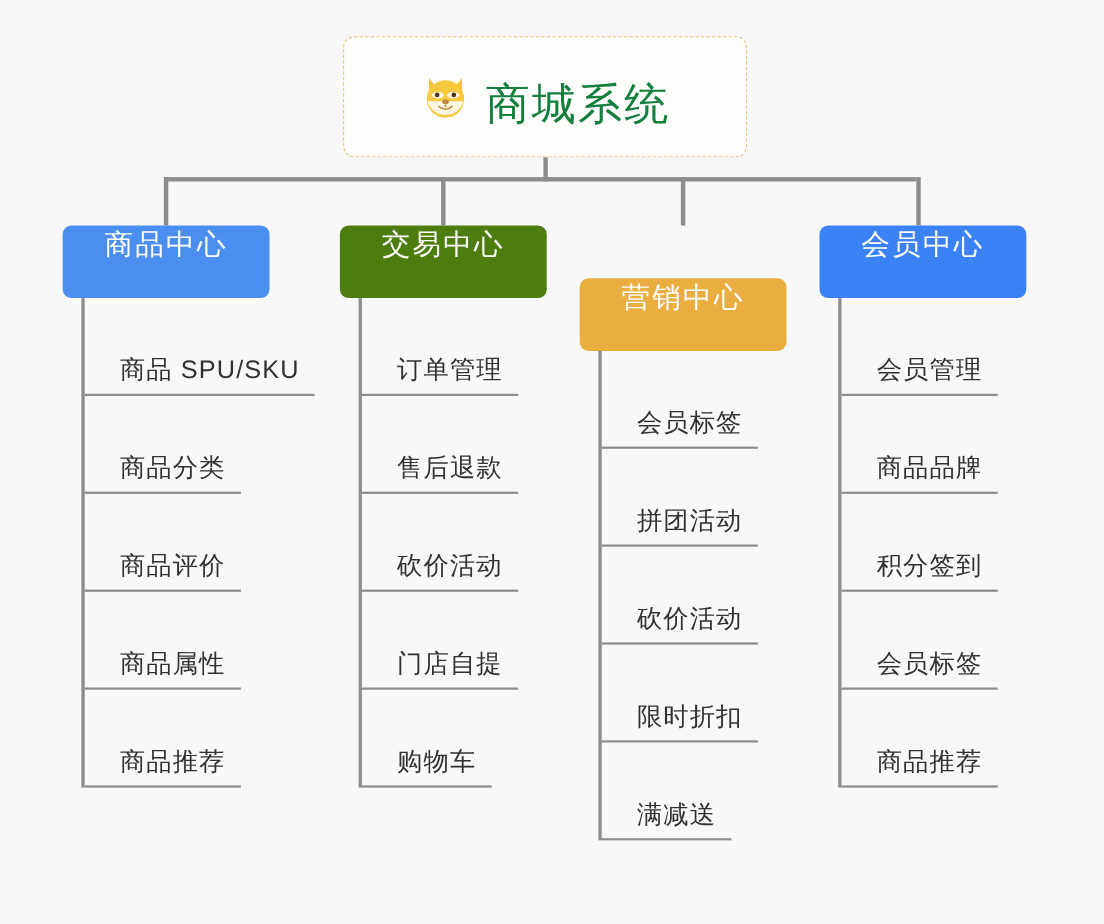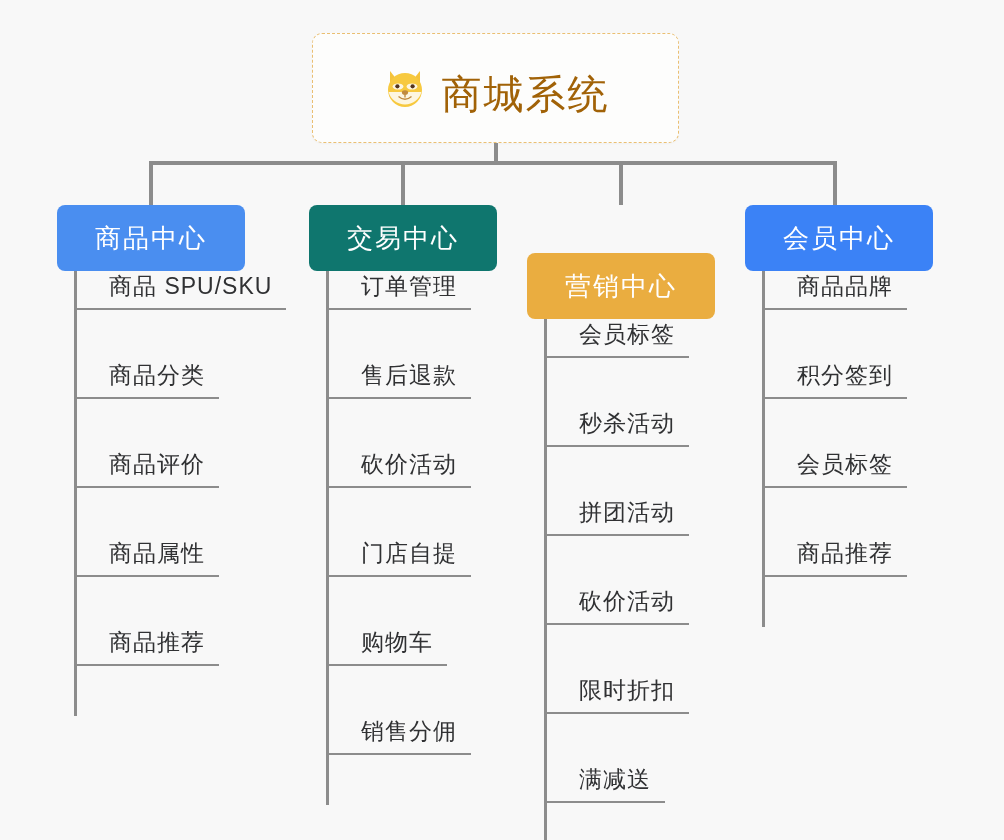--- a/index.html
+++ b/index.html
@@ -80,39 +80,38 @@
   .column {
     position: absolute;
     top: 205px;
     width: 240px;
   }
   .cat-header {
     width: 188px;
     height: 66px;
     border-radius: 8px;
     display: flex;
-    align-items: center;
     justify-content: center;
     color: #ffffff;
     font-size: 26px;
     letter-spacing: 2px;
     box-sizing: border-box;
   }
 
   
   .leaf-area {
     position: relative;
     margin-left: 17px;
     border-left: 3px solid #8c8c8c;
     padding-top: 0;
   }
   .leaf {
     height: 89px;
     display: flex;
-    align-items: flex-start;
+    align-items: flex-end;
     box-sizing: border-box;
   }
   .leaf-inner {
     display: inline-block;
     border-bottom: 2px solid #8c8c8c;
     padding: 0 14px 6px 32px;
     font-size: 23px;
     color: #303133;
     white-space: nowrap;
     letter-spacing: 1px;
@@ -132,21 +131,21 @@
         <path d="M6.6 27 A17 17 0 0 0 39.4 27 Z" fill="#fdf6e0"></path>
         <ellipse cx="16" cy="21.5" rx="5.4" ry="3.1" fill="#fdf6e0"></ellipse>
         <ellipse cx="30" cy="21.5" rx="5.4" ry="3.1" fill="#fdf6e0"></ellipse>
         <ellipse cx="15.4" cy="21.3" rx="2.1" ry="2.1" fill="#53341c"></ellipse>
         <ellipse cx="30.6" cy="21.3" rx="2.1" ry="2.1" fill="#53341c"></ellipse>
         <ellipse cx="23" cy="27.6" rx="3.1" ry="2.3" fill="#c08a3e"></ellipse>
         <path d="M23 30 L23 32.4" stroke="#c08a3e" stroke-width="1.4" fill="none"></path>
         <path d="M16.5 31.5 Q23 37 29.5 31.5" stroke="#c08a3e" stroke-width="1.4" fill="none"></path>
       </svg>
     </span>
-    <span class="root-title" style="color: #a16207; margin-top: 12px;">商城系统</span>
+    <span class="root-title" style="color: #15803d; margin-top: 12px;">商城系统</span>
   </div>
 
   <div class="conn conn-v-root" style="background: rgb(140, 140, 140);"></div>
   <div class="conn conn-h-bus" style="background: rgb(140, 140, 140);"></div>
   <div class="conn conn-v-drop" style="left: 149px; background: rgb(140, 140, 140);"></div>
   <div class="conn conn-v-drop" style="left: 401px; background: rgb(140, 140, 140);"></div>
   <div class="conn conn-v-drop" style="left: 619px; background: rgb(140, 140, 140);"></div>
   <div class="conn conn-v-drop" style="left: 833px; background: rgb(140, 140, 140);"></div>
 
   <div class="column" style="left:57px;">
@@ -166,77 +165,74 @@
       <div class="leaf">
           <span class="leaf-inner">商品属性</span>
         </div>
       <div class="leaf">
           <span class="leaf-inner">商品推荐</span>
         </div>
     </div>
   </div>
 
   <div class="column" style="left:309px;">
-    <div class="cat-header" style="background: #0f766e;">
+    <div class="cat-header" style="background: #4d7c0f;">
       <span>交易中心</span>
     </div>
     <div class="leaf-area">
       <div class="leaf">
           <span class="leaf-inner">订单管理</span>
         </div>
       <div class="leaf">
           <span class="leaf-inner">售后退款</span>
         </div>
       <div class="leaf">
           <span class="leaf-inner">砍价活动</span>
         </div>
       <div class="leaf">
           <span class="leaf-inner">门店自提</span>
         </div>
       <div class="leaf">
           <span class="leaf-inner">购物车</span>
-        </div>
-      <div class="leaf">
-          <span class="leaf-inner">销售分佣</span>
         </div>
     </div>
   </div>
 
   <div class="column" style="left:527px;">
     <div class="cat-header" style="background: rgb(234, 173, 64); margin-top: 48px;">
       <span>营销中心</span>
     </div>
     <div class="leaf-area">
       <div class="leaf">
           <span class="leaf-inner">会员标签</span>
         </div>
       <div class="leaf">
-          <span class="leaf-inner">秒杀活动</span>
-        </div>
-      <div class="leaf">
           <span class="leaf-inner">拼团活动</span>
         </div>
       <div class="leaf">
           <span class="leaf-inner">砍价活动</span>
         </div>
       <div class="leaf">
           <span class="leaf-inner">限时折扣</span>
         </div>
       <div class="leaf">
           <span class="leaf-inner">满减送</span>
         </div>
     </div>
   </div>
 
   <div class="column" style="left:745px;">
     <div class="cat-header" style="background: #3b82f6;">
       <span>会员中心</span>
     </div>
     <div class="leaf-area">
       <div class="leaf">
+          <span class="leaf-inner">会员管理</span>
+        </div>
+      <div class="leaf">
           <span class="leaf-inner">商品品牌</span>
         </div>
       <div class="leaf">
           <span class="leaf-inner">积分签到</span>
         </div>
       <div class="leaf">
           <span class="leaf-inner">会员标签</span>
         </div>
       <div class="leaf">
           <span class="leaf-inner">商品推荐</span>

